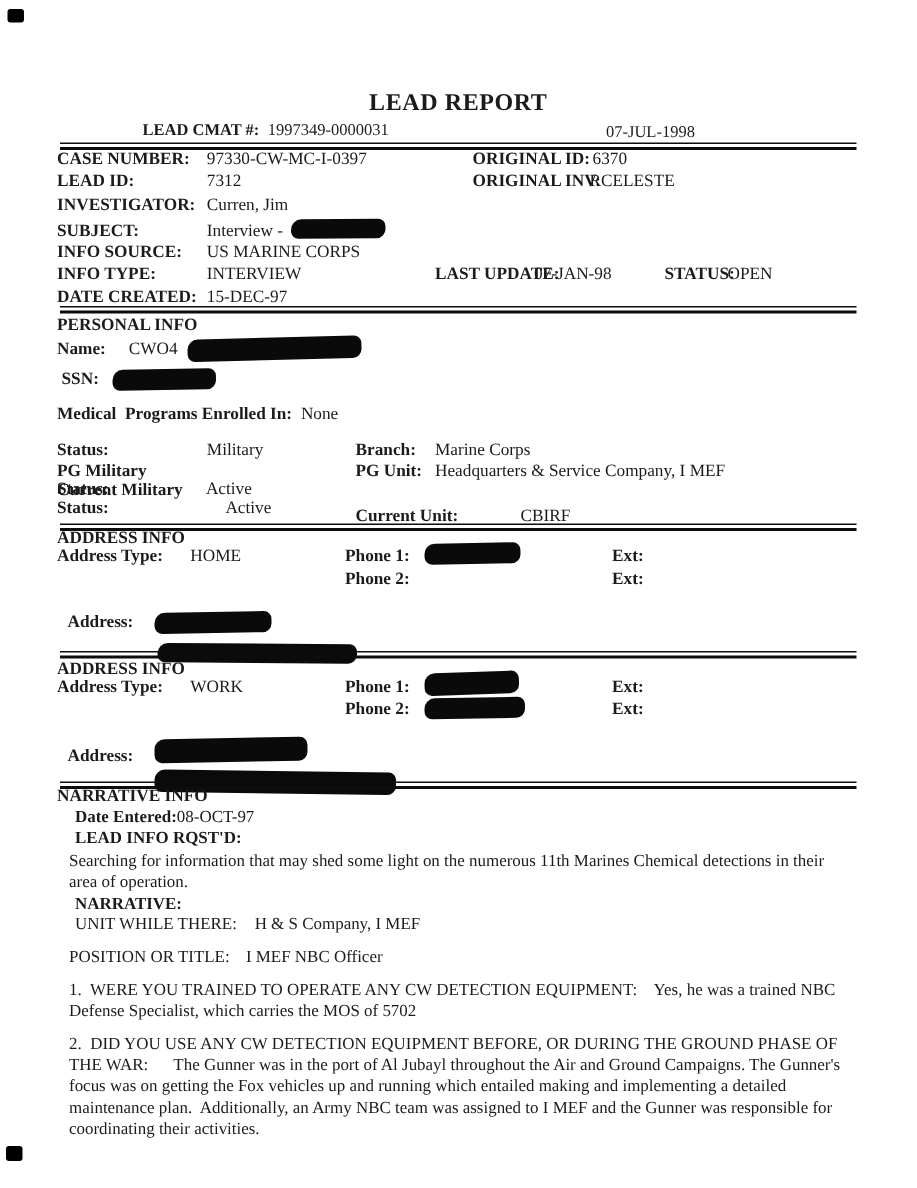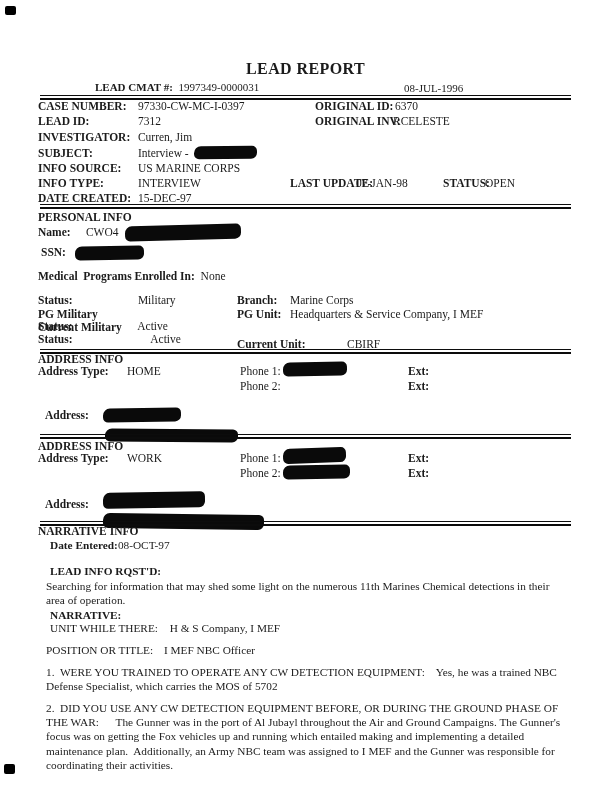--- a/index.html
+++ b/index.html
@@ -25,21 +25,21 @@
   .sec-h{font-weight:bold;font-size:11.5px;}
   .pi-row{position:relative;}
   .two-col .row{position:relative;height:13.5px;font-size:11.5px;}
   .two-col .ll{display:inline-block;width:97px;font-weight:bold;}
   .two-col .rl{position:absolute;left:199px;font-weight:bold;}
   .two-col .rv{position:absolute;left:252px;white-space:nowrap;}
   
   .addr{position:absolute;left:38px;width:540px;font-size:11.5px;}
   .addr .row{position:relative;height:15px;}
   .atl{display:inline-block;width:59px;font-weight:bold;}
-  .ph{position:absolute;left:202px;font-weight:normal;}
+  .ph{position:absolute;left:192px;font-weight:bold;}
   .ext{position:absolute;left:370px;font-weight:bold;}
   .addr-label{position:absolute;left:7px;font-weight:bold;}
   
   .narr{position:absolute;top:525px;left:38px;width:535px;font-size:11.3px;}
   .ind12{margin-left:12px;}
   .ind8{margin-left:8px;}
   .body-text{line-height:14.4px;white-space:pre-wrap;width:525px;}
   .mark{position:absolute;background:#000;border-radius:2px;}
 </style>
 </head>
@@ -49,21 +49,21 @@
 
   <div class="mark" style="left:5px;top:6px;width:11px;height:9px;"></div>
   <div class="mark" style="left:4px;top:764px;width:11px;height:10px;"></div>
 
   <div class="title">LEAD REPORT</div>
 
   <div class="abs fs" style="top:80px;left:95px;">
     <span class="b">LEAD CMAT #:</span>
     <span style="margin-left:3px;">1997349-0000031</span>
   </div>
-  <div class="abs fs" style="top:81px;left:404px;">08-JUL-1996</div>
+  <div class="abs fs" style="top:81px;left:404px;">07-JUL-1998</div>
 
   <div class="rule" style="top:95px;"></div>
 
   <div class="ci">
     <div class="ci-row">
       <span class="l1">CASE NUMBER:</span>
       <span>97330-CW-MC-I-0397</span>
       <span class="rlab" style="left:277px;">ORIGINAL ID:</span>
       <span class="rval" style="left:357px;">6370</span>
     </div>
@@ -186,21 +186,21 @@
     </div>
   </div>
 
   <div class="rule" style="top:521px;"></div>
 
   <div class="narr">
     <div class="sec-h">NARRATIVE INFO</div>
     <div class="ind12" style="margin-top:2px;">
       <span class="b">Date Entered:</span><span>08-OCT-97</span>
     </div>
-    <div class="ind12 b" style="margin-top:14px;">LEAD INFO RQST'D:</div>
+    <div class="ind12 b" style="margin-top:2px;">LEAD INFO RQST'D:</div>
     <div class="ind8 body-text" style="margin-top:2px;">Searching for information that may shed some light on the numerous 11th Marines Chemical detections in their area of operation.</div>
     <div class="ind12 b" style="margin-top:1px;">NARRATIVE:</div>
     <div class="ind12" style="margin-top:1px;font-family:Liberation Serif, serif;">
       <span>UNIT WHILE THERE:</span>
       <span style="margin-left:9px;">H &amp; S Company, I MEF</span>
     </div>
     <div class="ind8" style="margin-top:10px;">
       <span>POSITION OR TITLE:</span>
       <span style="margin-left:8px;">I MEF NBC Officer</span>
     </div>

